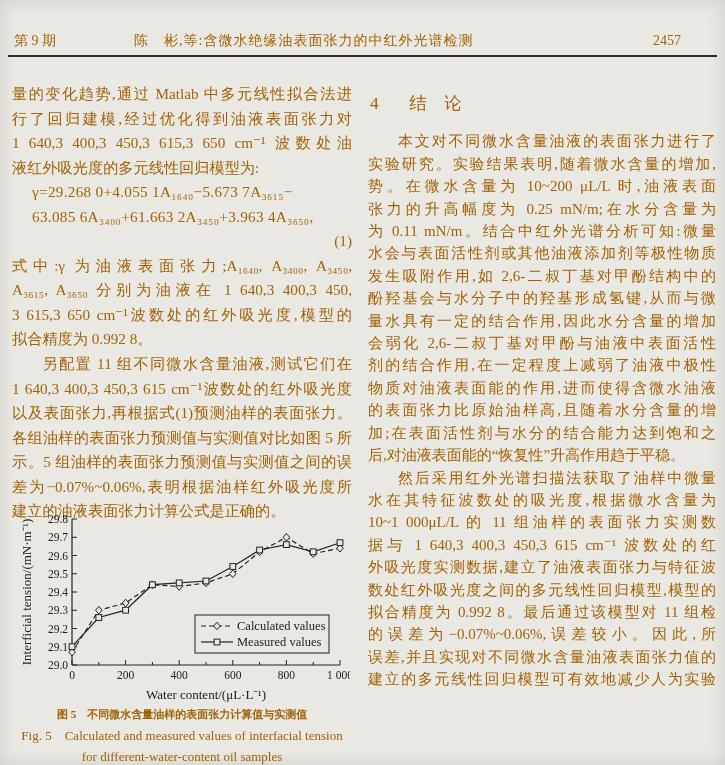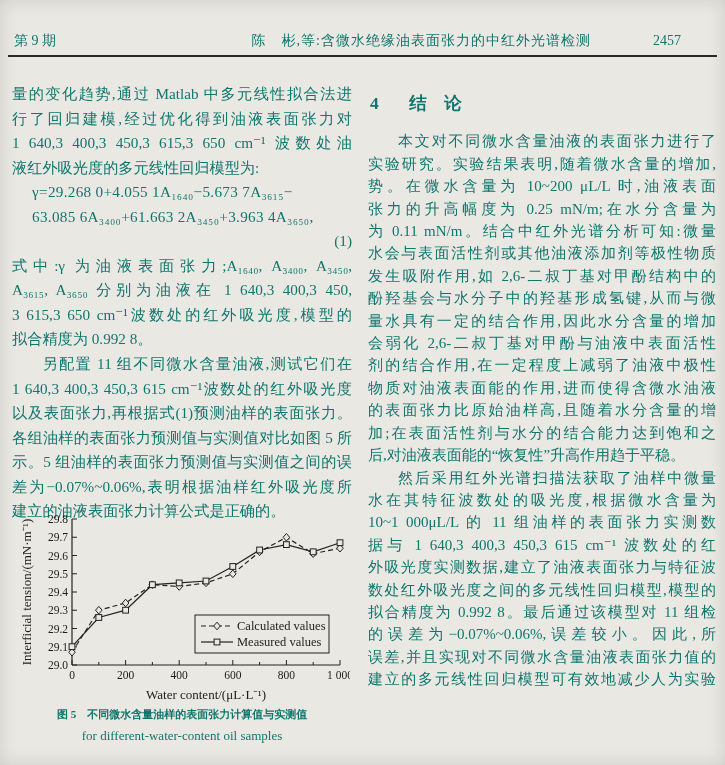--- a/index.html
+++ b/index.html
@@ -1,43 +1,43 @@
 <!DOCTYPE html>
 <html><head>
 <meta charset="utf-8">
 <style>
   html,body{margin:0;padding:0;background:#cfcdc8;}
   .page{
     position:relative; width:725px; height:765px; overflow:hidden;
-    background:#eae8e2; color:#0f766e;
+    background:#eae8e2; color:#a16207;
     font-family:"Liberation Serif","DejaVu Serif",serif;
     box-shadow:inset 0 0 18px rgba(0,0,0,.12);
   }
   
   .hdr{position:absolute; top:30px; left:14px; right:14px; height:22px;
        display:flex; align-items:center; font-size:14px;}
   .hdr .issue{width:120px;}
-  .hdr .rtitle{flex:1; text-align:right; letter-spacing:1px;}
+  .hdr .rtitle{flex:1; text-align:left; letter-spacing:1px;}
   .hdr .pageno{width:120px; text-align:right; padding-right:30px; box-sizing:border-box;}
   .hdr-rule{position:absolute; top:55px; left:8px; right:8px; height:2px; background:#2a2a28;}
 
   
   .col{position:absolute; top:66px;}
   .col-left{left:12px; width:340px; font-size:15.2px; line-height:24.55px;margin-top:16px;}
   .col-right{left:368px; width:348px; font-size:15px; line-height:22.4px;}
 
   .line{text-align:justify; text-align-last:justify; text-justify:inter-character; white-space:nowrap; overflow:hidden;}
   .line.end{text-align-last:left;}
   .line.right{text-align:right; text-align-last:right;}
   .line.i1{padding-left:20px;}
   .line.i2{text-indent:2em;}
   .line.eq{letter-spacing:.3px;}
 
   
-  .sec-head{margin:26px 0 16px 2px; font-weight:bold; font-size:17.5px;}
+  .sec-head{margin:26px 0 16px 2px; font-weight:normal; font-size:17.5px;}
   .sec-head .num{margin-right:26px;}
 
   
   .figure{position:absolute; left:20px; top:511px; width:330px;}
   svg text{fill:#1c1c1c;}
   .tick{font:11.5px "Liberation Serif",serif;}
   .axlabel{font:13px "Liberation Serif",serif;}
   .legtext{font:12.5px "Liberation Serif",serif;}
 
   
@@ -158,20 +158,21 @@
           <text class="legtext" x="217" y="119">Calculated values</text>
           <line x1="181" y1="131" x2="213" y2="131" stroke="#222222" stroke-width="1.2"></line>
           <rect x="194.1" y="128.1" width="5.8" height="5.8" fill="#eae8e2" stroke="#222222" stroke-width="1"></rect>
           <text class="legtext" x="217" y="135">Measured values</text>
         </g>
       </svg>
   </div>
 
   <div class="caption">
     <div class="cap-zh">图 5　不同微水含量油样的表面张力计算值与实测值</div>
+    <div class="cap-en">Fig. 5　Calculated and measured values of interfacial tension</div>
     <div class="cap-en">for different-water-content oil samples</div>
   </div>
 
   <div class="col col-right">
     <div class="sec-head">
       <span class="num">4</span>
       <span>结　论</span>
     </div>
     <div>
         <div class="line i2">本文对不同微水含量油液的表面张力进行了</div>

